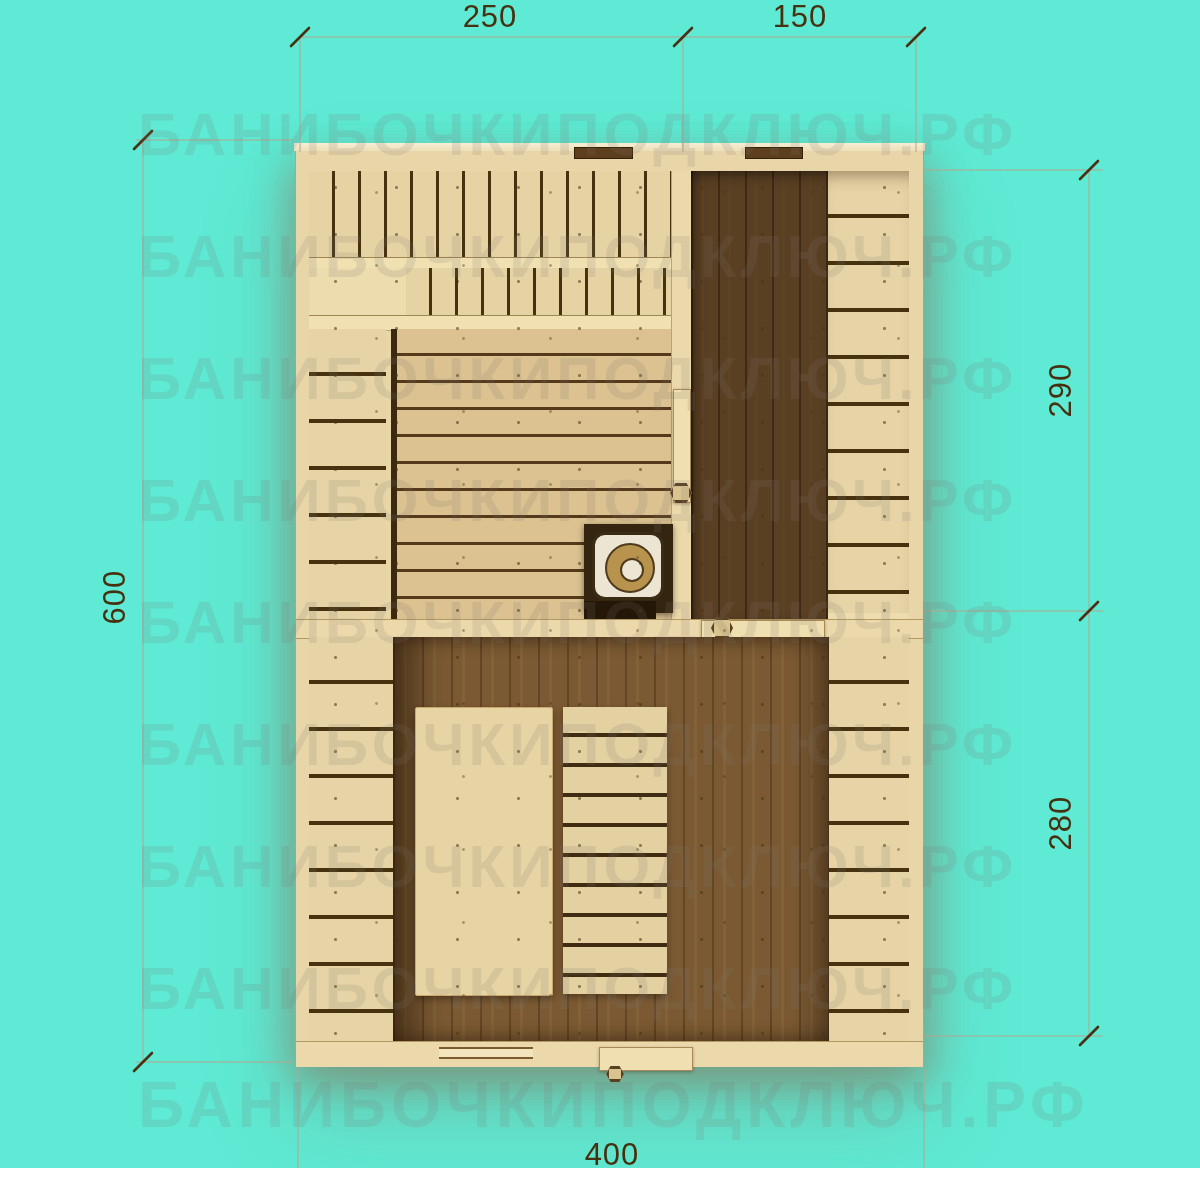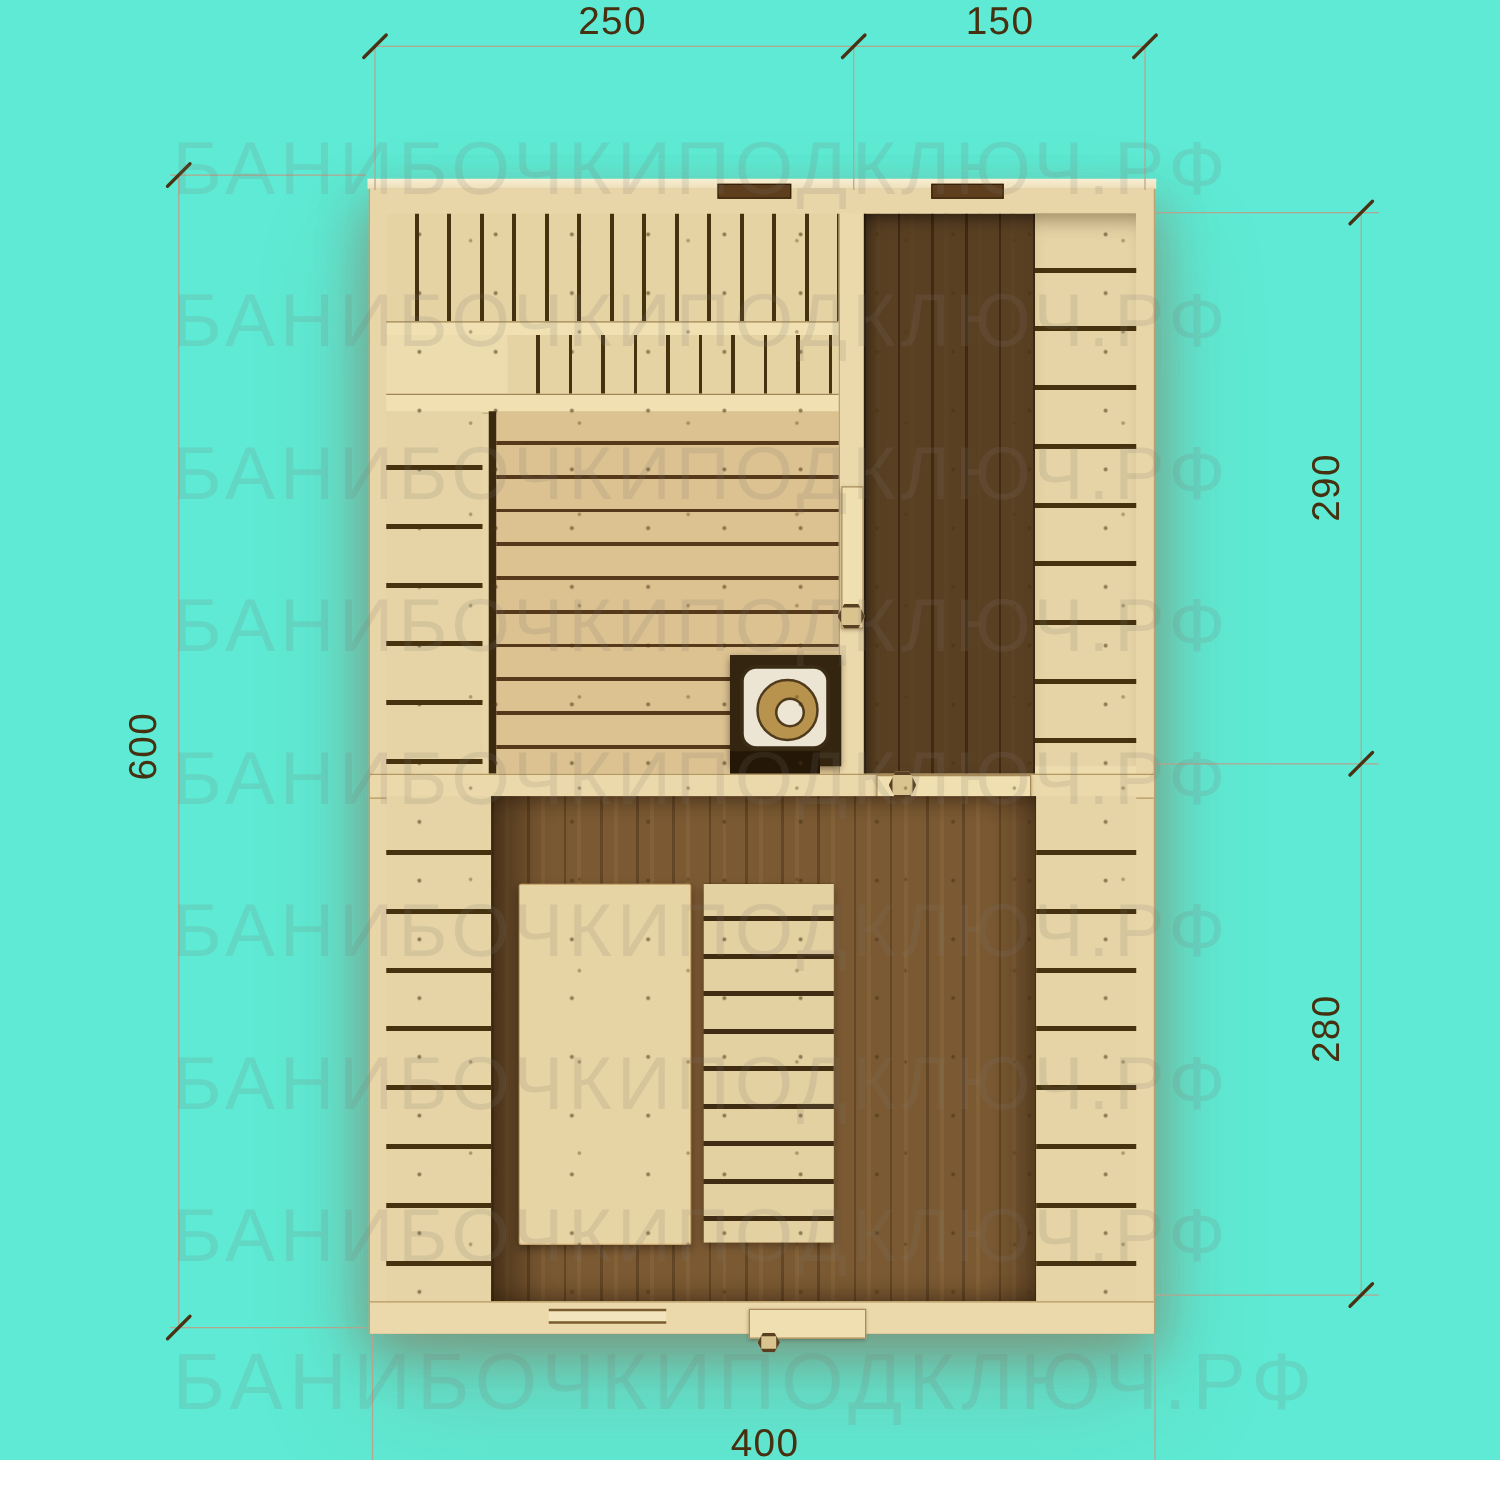--- a/index.html
+++ b/index.html
@@ -56,21 +56,21 @@
   .hearth{background:#241708;}
 
   
   .dims{position:absolute;left:0;top:0;z-index:20;}
   .dims line.ext{stroke:#b5a48e;stroke-width:1;}
   .dims line.tick{stroke:#4a3113;stroke-width:2.6;stroke-linecap:round;}
   .dims text{fill:#46300f;font-size:31px;letter-spacing:1px;font-family:"Liberation Sans",sans-serif;}
 
   
   .wm{position:absolute;inset:0;z-index:40;pointer-events:none;}
-  .wm-row{position:absolute;left:138px;white-space:nowrap;font-weight:normal;
+  .wm-row{position:absolute;left:138px;white-space:nowrap;font-weight:bold;
           font-size:60px;letter-spacing:4px;color:rgba(124,119,111,.16);
           font-family:"Liberation Sans",sans-serif;}
   .wm-row.big{font-size:64px;letter-spacing:5px;}
 </style>
 </head>
 <body>
 
 <div class="stage">
 
   <div class="plan">

